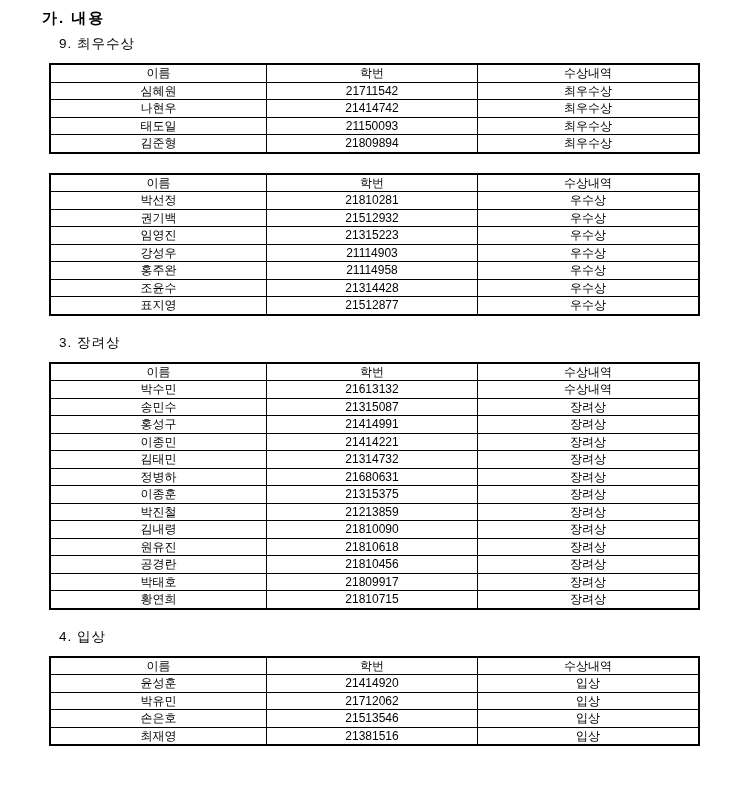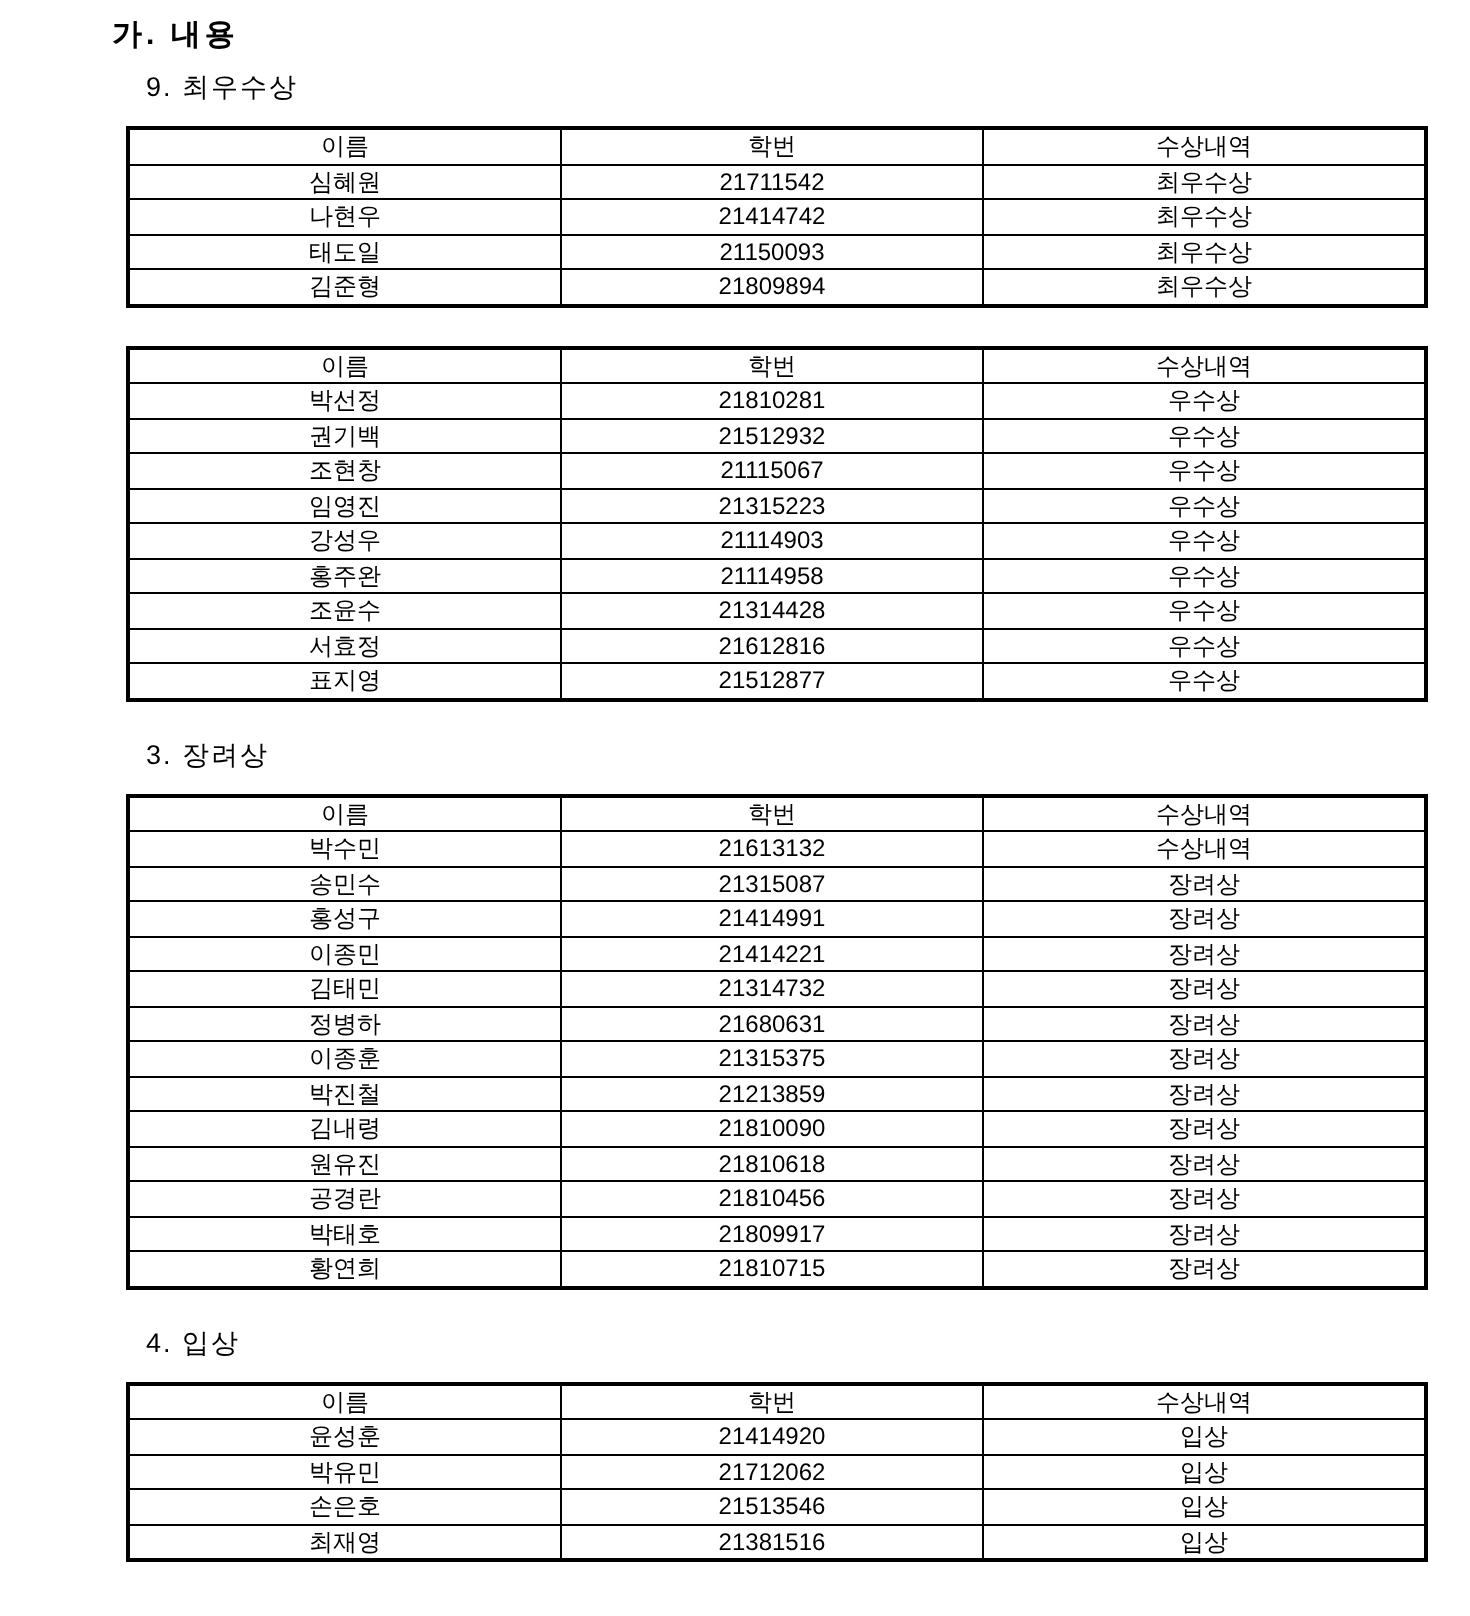--- a/index.html
+++ b/index.html
@@ -6,21 +6,21 @@
     margin: 0;
     padding: 0;
     background: #ffffff;
     color: #000000;
     font-family: "Liberation Sans", sans-serif;
   }
   .doc {
     width: 735px;
     height: 808px;
     box-sizing: border-box;
-    padding: 9px 0 0 56px;
+    padding: 9px 0 0 42px;
     overflow: hidden;
     background: #ffffff;
   }
   .doc-heading {
     font-size: 15px;
     font-weight: bold;
     letter-spacing: 2px;
     line-height: 18px;
   }
   .section-title {
@@ -105,47 +105,37 @@
             <td class="col-name">박선정</td>
             <td class="col-id">21810281</td>
             <td class="col-award">우수상</td>
           </tr>
           <tr>
             <td class="col-name">권기백</td>
             <td class="col-id">21512932</td>
             <td class="col-award">우수상</td>
           </tr>
           <tr>
-            <td class="col-name">조현창</td>
-            <td class="col-id">21115067</td>
-            <td class="col-award">우수상</td>
-          </tr>
-          <tr>
             <td class="col-name">임영진</td>
             <td class="col-id">21315223</td>
             <td class="col-award">우수상</td>
           </tr>
           <tr>
             <td class="col-name">강성우</td>
             <td class="col-id">21114903</td>
             <td class="col-award">우수상</td>
           </tr>
           <tr>
             <td class="col-name">홍주완</td>
             <td class="col-id">21114958</td>
             <td class="col-award">우수상</td>
           </tr>
           <tr>
             <td class="col-name">조윤수</td>
             <td class="col-id">21314428</td>
-            <td class="col-award">우수상</td>
-          </tr>
-          <tr>
-            <td class="col-name">서효정</td>
-            <td class="col-id">21612816</td>
             <td class="col-award">우수상</td>
           </tr>
           <tr>
             <td class="col-name">표지영</td>
             <td class="col-id">21512877</td>
             <td class="col-award">우수상</td>
           </tr>
         </tbody>
       </table>
       <div class="section-title">3. 장려상</div>

